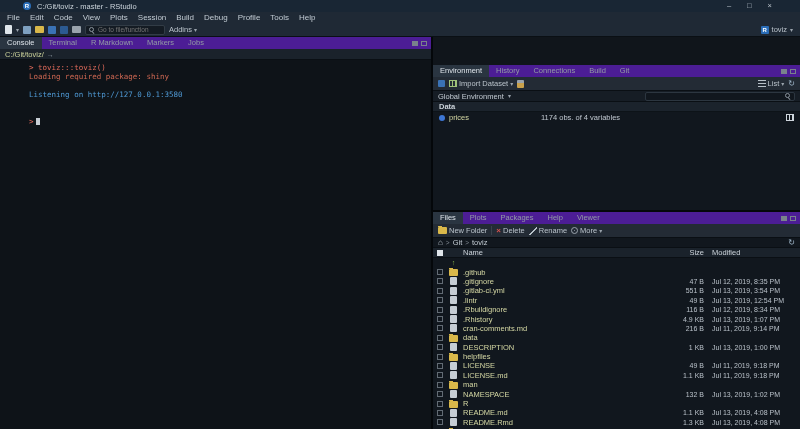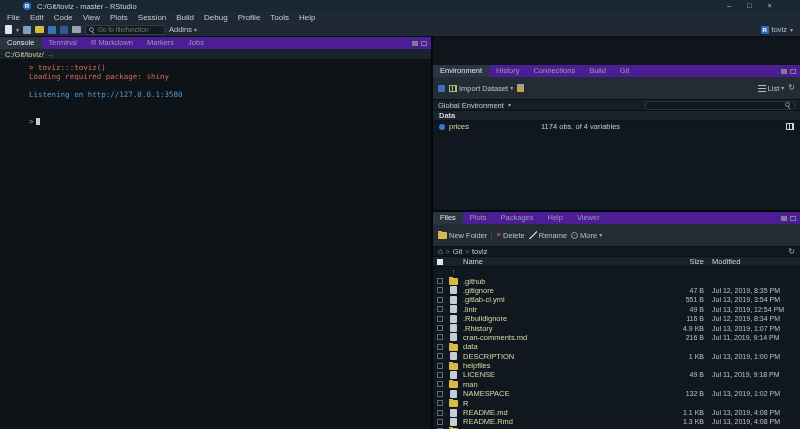--- a/index.html
+++ b/index.html
@@ -54,21 +54,21 @@
   .console-line{min-height:9px;white-space:pre;padding-left:25px;}
   .console-line.command span,.console-line.prompt span{color:#de6a5a;}
   .console-line.message span{color:#ce6752;}
   .console-line.link span{color:#4f9ad6;}
   .cursor{display:inline-block;width:4px;height:7px;background:#c7ced5;margin-left:2px;vertical-align:-1px;}
 
   
   .pane{display:flex;flex-direction:column;background:#11171e;min-width:0;}
   .env-pane{height:145px;flex:none;margin-top:28px;}
   .files-pane{flex:1;border-top:2px solid #04070a;}
-  .pane-toolbar{height:23px;background:#232b35;border-bottom:1px solid #0a0f14;display:flex;align-items:center;gap:4px;padding:0 5px;font-size:7.5px;color:#b7c0c8;flex:none;}
+  .pane-toolbar{height:14px;background:#232b35;border-bottom:1px solid #0a0f14;display:flex;align-items:center;gap:4px;padding:0 5px;font-size:7.5px;color:#b7c0c8;flex:none;}
   .sep{width:1px;height:9px;background:#39424c;}
   .grid8{width:8px;height:7px;border:1px solid #9fc27a;background:repeating-linear-gradient(90deg,transparent 0 2px,#9fc27a 2px 3px);}
   .broom{width:7px;height:8px;background:linear-gradient(180deg,#9aa3ac 0 3px,#c9a14b 3px 8px);border-radius:1px;}
   .lines-ic{width:8px;height:7px;background:repeating-linear-gradient(0deg,#b7c0c8 0 1px,transparent 1px 3px);}
   .refresh{color:#9fb6c9;font-size:8px;line-height:1;}
   .gear{width:7px;height:7px;border:1px solid #9aa3ac;border-radius:50%;position:relative;}
   .gear::after{content:"";position:absolute;inset:2px;background:#9aa3ac;border-radius:50%;}
   .red-x{color:#d9534f;font-size:8px;font-weight:bold;line-height:1;}
   .pencil{width:8px;height:8px;background:linear-gradient(135deg,transparent 44%,#b7c0c8 44%,#b7c0c8 58%,transparent 58%);}
 
@@ -368,20 +368,27 @@
             </div>
             <div class="file-row">
               <span class="checkbox"></span>
               <span class="ficon file"></span>
               <span class="col-name">LICENSE</span>
               <span class="col-size">49 B</span>
               <span class="col-modified">Jul 11, 2019, 9:18 PM</span>
             </div>
             <div class="file-row">
               <span class="checkbox"></span>
+              <span class="ficon file"></span>
+              <span class="col-name">LICENSE.md</span>
+              <span class="col-size">1.1 KB</span>
+              <span class="col-modified">Jul 11, 2019, 9:18 PM</span>
+            </div>
+            <div class="file-row">
+              <span class="checkbox"></span>
               <span class="ficon folder"></span>
               <span class="col-name">man</span>
               <span class="col-size"></span>
               <span class="col-modified"></span>
             </div>
             <div class="file-row">
               <span class="checkbox"></span>
               <span class="ficon file"></span>
               <span class="col-name">NAMESPACE</span>
               <span class="col-size">132 B</span>

